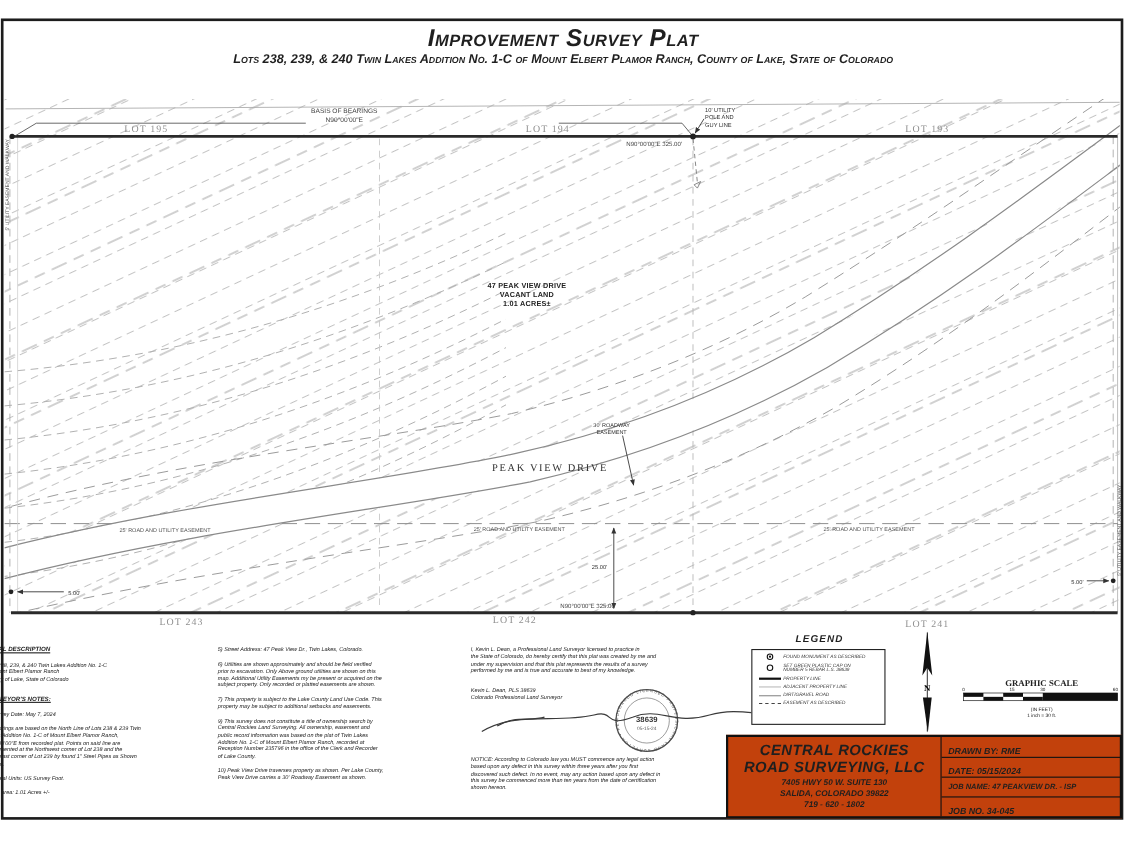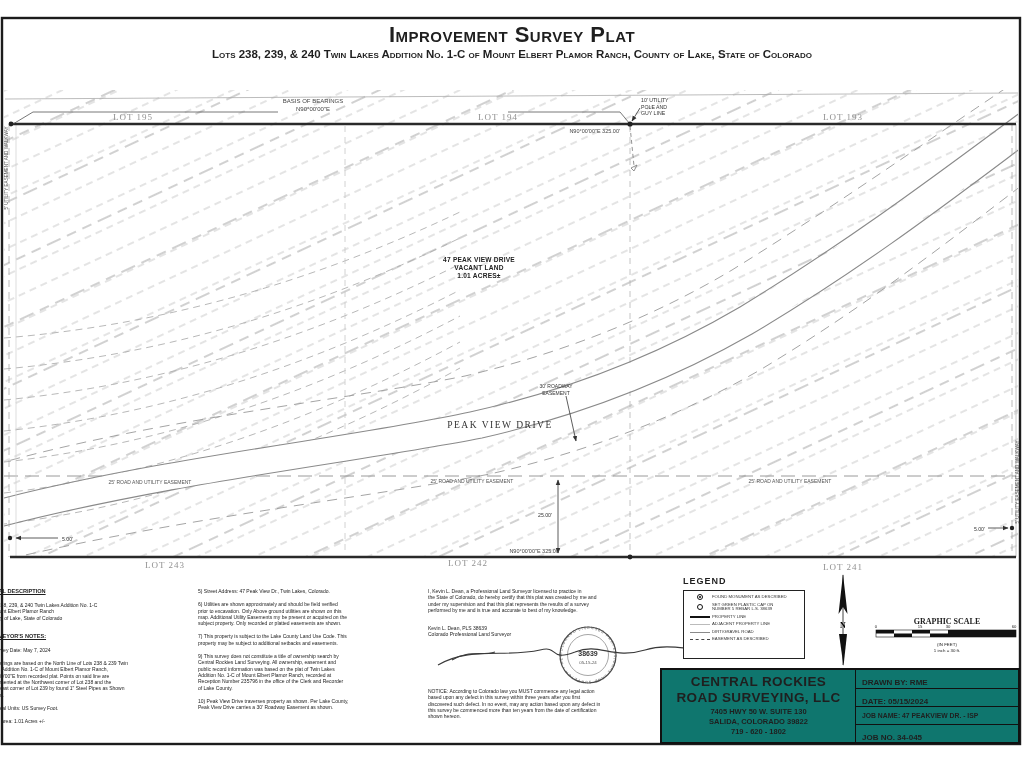--- a/index.html
+++ b/index.html
@@ -1,46 +1,46 @@
 <!DOCTYPE html>
 <html><head>
 <meta charset="utf-8">
 <style>
   html,body{margin:0;padding:0;background:#ffffff;}
   #sheet{position:relative;width:1024px;height:768px;background:#fff;overflow:hidden;
          font-family:"Liberation Sans",sans-serif;color:#1f1f1f;}
   svg{position:absolute;left:0;top:0;}
-  .abs{position:absolute;}
+  .abs{position:absolute;font-style:italic;}
   .sc{font-variant:small-caps;}
   
   .t1{left:0;right:0;top:22px;text-align:center;font-size:22px;font-weight:bold;letter-spacing:.5px;}
   .t2{left:0;right:0;top:48px;text-align:center;font-size:11.5px;font-weight:bold;}
   .t3{left:0;right:0;top:61px;text-align:center;font-size:11px;font-weight:bold;}
   .t4{left:0;right:0;top:74px;text-align:center;font-size:8.5px;font-weight:bold;}
   
   .note{font-size:5px;line-height:1.26;white-space:pre-line;color:#222;}
   .nh{font-size:5.6px;font-weight:bold;text-decoration:underline;}
   
-  #legendTitle{left:683px;top:576px;width:124px;font-size:9px;font-weight:bold;
+  #legendTitle{left:683px;top:576px;width:124px;text-align:center;font-size:9px;font-weight:bold;
                letter-spacing:1px;}
   #legendBox{left:683px;top:590px;width:122px;height:69px;border:1px solid #222;background:#fff;
              padding:3px 0 0 4px;box-sizing:border-box;}
   .lrow{display:flex;align-items:center;margin-bottom:2.5px;}
   .lsym{width:24px;flex:0 0 24px;display:flex;justify-content:center;align-items:center;}
   .ltxt{font-size:4.3px;line-height:1.15;white-space:pre-line;color:#333;}
   .sym-found{width:4px;height:4px;border:1px solid #111;border-radius:50%;position:relative;}
   .sym-found:after{content:"";position:absolute;left:1px;top:1px;width:2px;height:2px;border-radius:50%;background:#111;}
   .sym-set{width:4px;height:4px;border:1px solid #111;border-radius:50%;}
   .sym-line{width:20px;height:0;}
   .sym-prop{border-top:2px solid #111;}
   .sym-adj{border-top:1px solid #bbb;}
   .sym-road{border-top:1px solid #8a8a8a;}
   .sym-ease{border-top:1px dashed #444;}
   
-  #tblock{left:660px;top:668px;width:360px;height:76px;border:2px solid #111;box-sizing:border-box;background:#0f766e;}
+  #tblock{left:660px;top:668px;width:360px;height:76px;border:2px solid #111;box-sizing:border-box;background:#c2410c;}
   .tb-left{position:absolute;left:0;top:0;width:193px;height:72px;text-align:center;}
   .tb-co{font-size:13.5px;font-weight:bold;letter-spacing:.4px;line-height:1.15;}
   .tb-ad{font-size:7.5px;font-weight:bold;line-height:1.3;}
   .tb-right{position:absolute;left:193px;top:0;width:163px;height:72px;border-left:1.5px solid #111;}
   .tb-cell{position:absolute;left:0;width:100%;height:18px;border-top:1.5px solid #111;
            font-size:8px;font-weight:bold;padding:8px 0 0 6px;box-sizing:border-box;white-space:nowrap;}
   .tb-cell.first{border-top:none;}
 </style>
 </head>
 <body>

